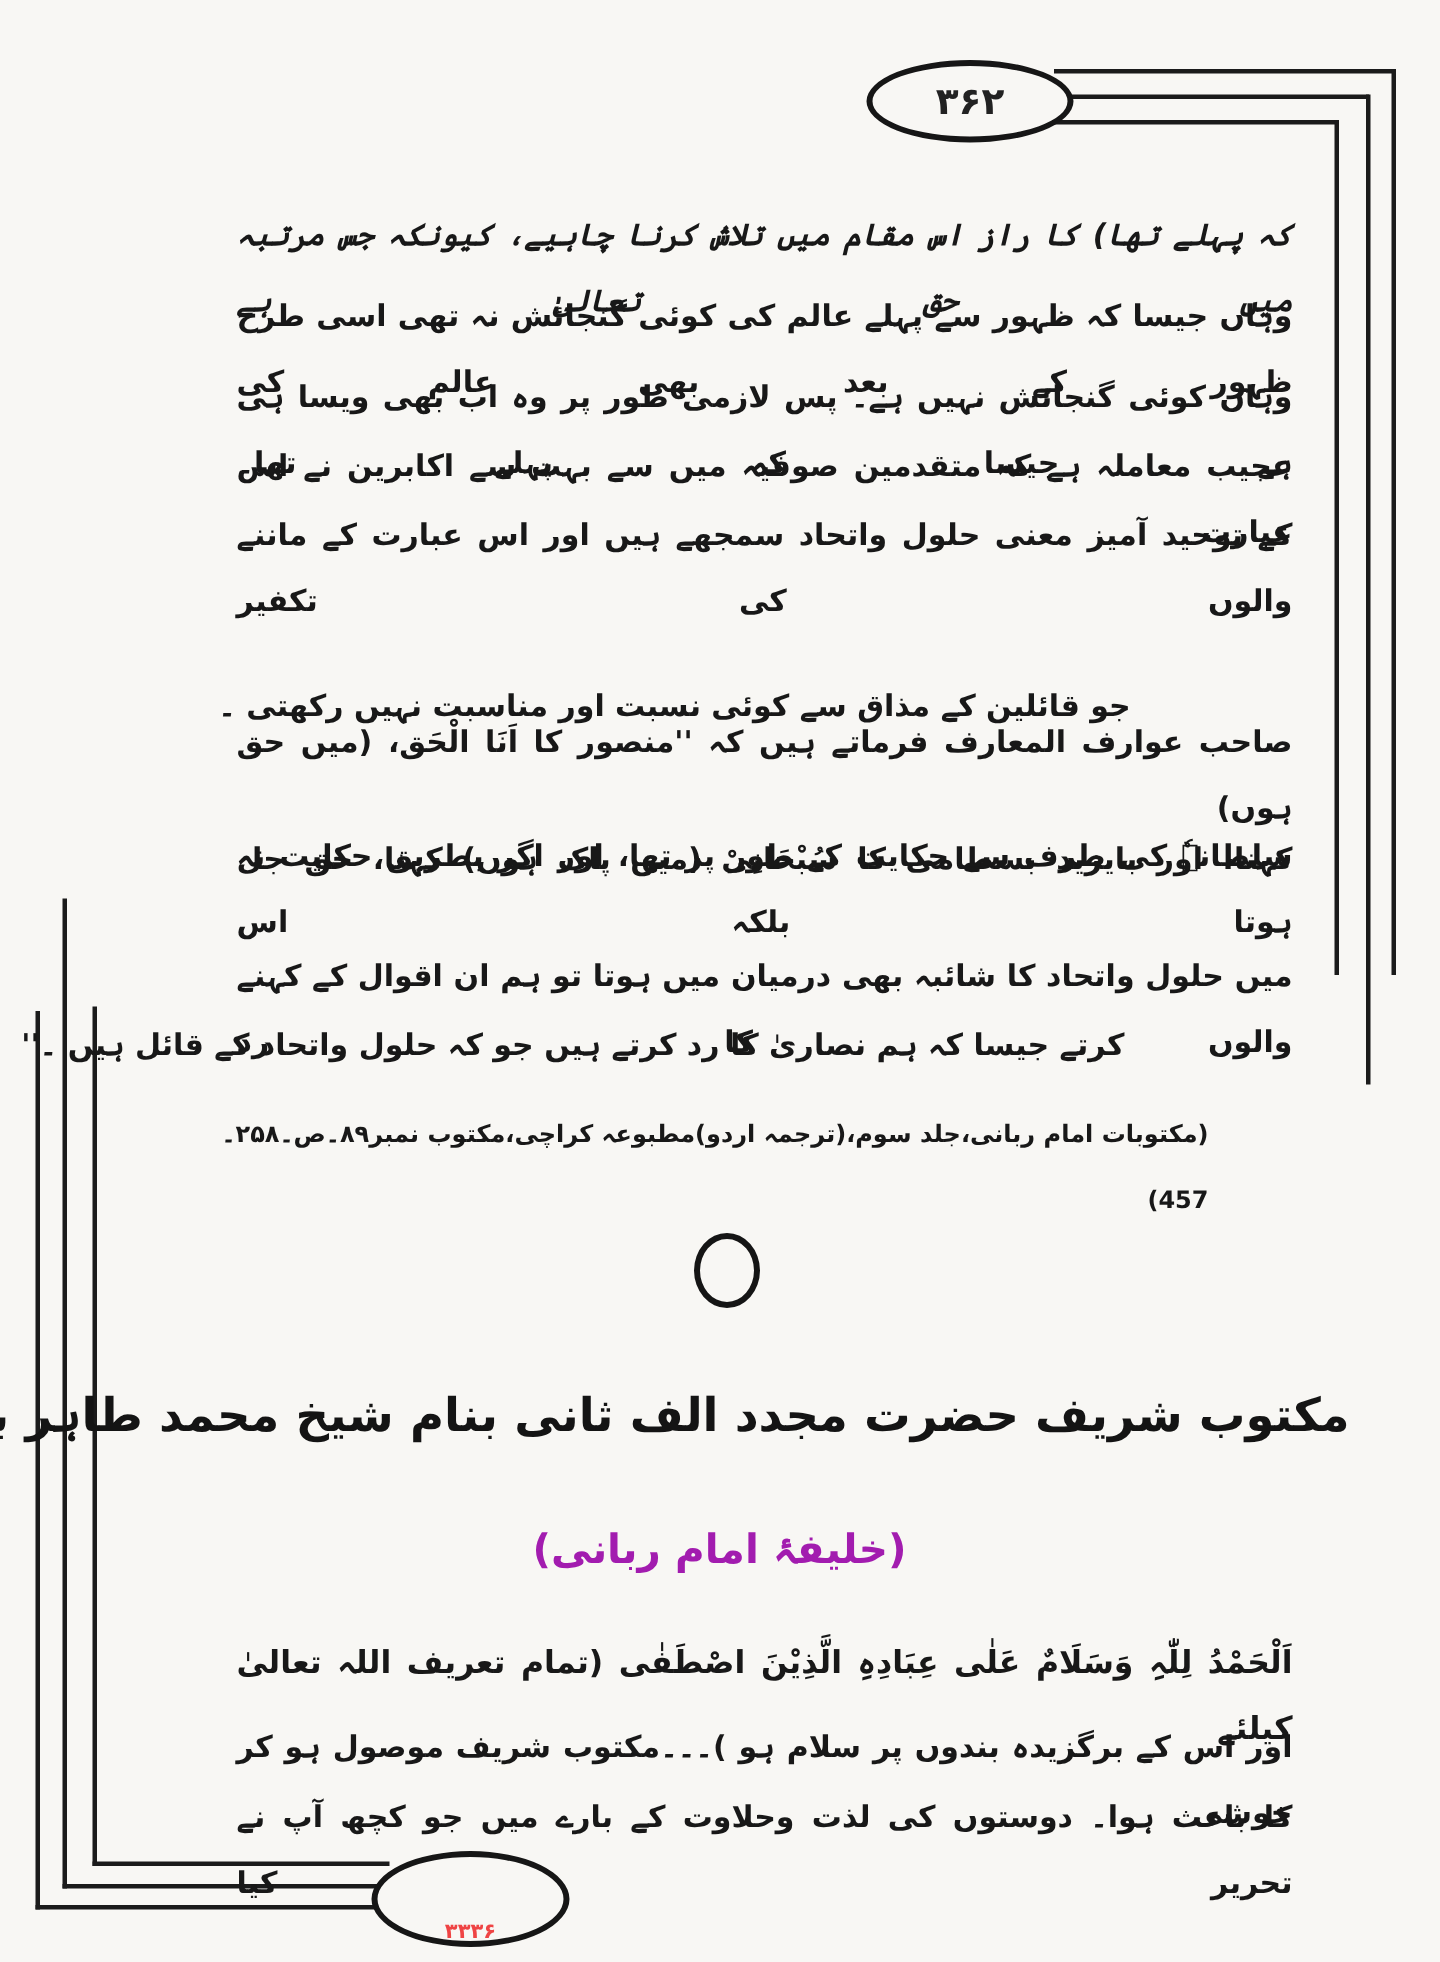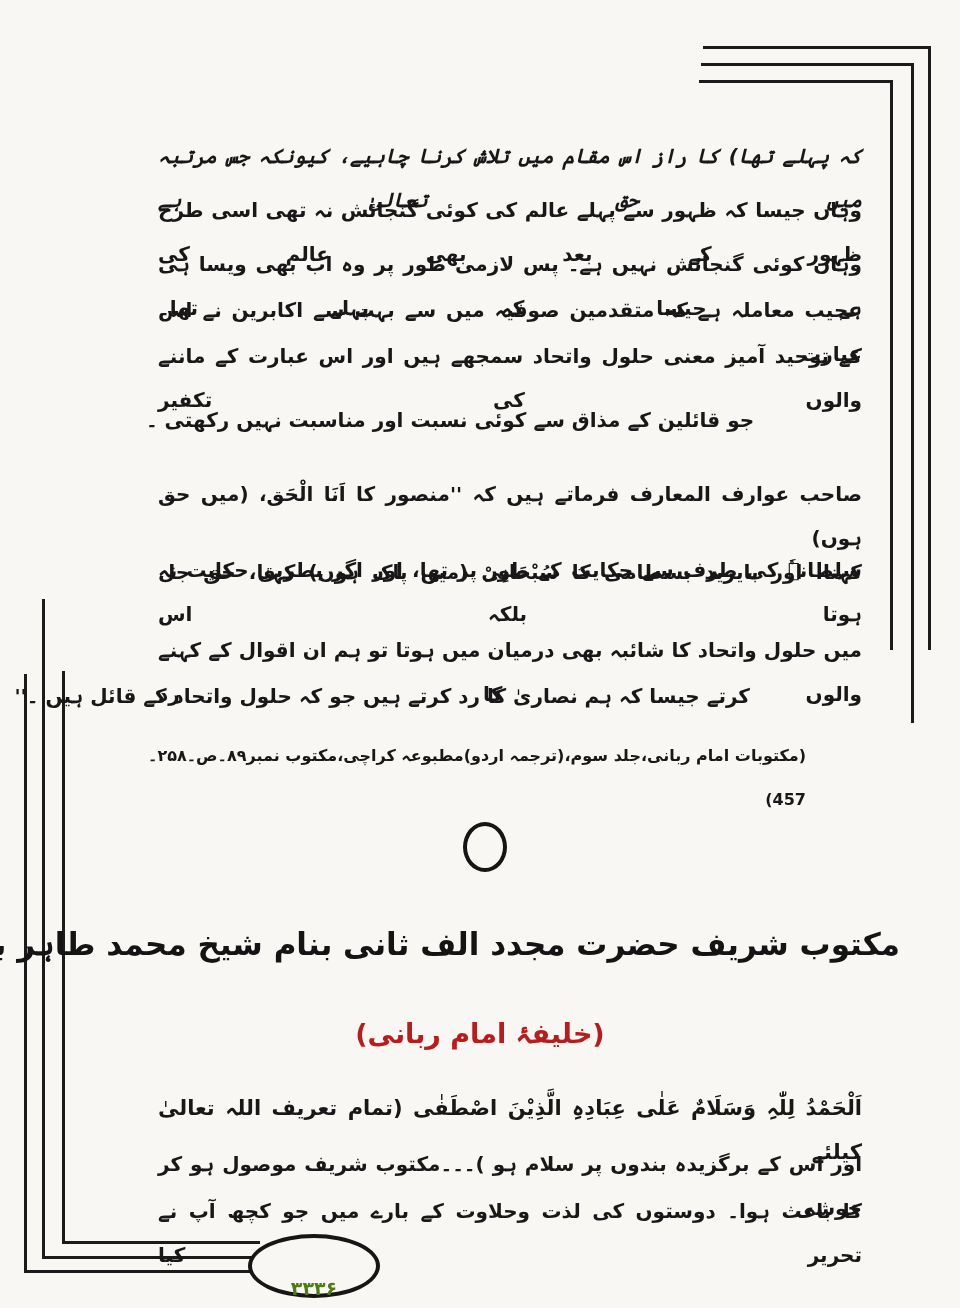--- a/index.html
+++ b/index.html
@@ -37,21 +37,21 @@
   .cent{text-align:center;white-space:nowrap;}
   .cite{font-size:16px;font-weight:bold;}
   .heading{
     position:absolute;left:60px;width:840px;height:64px;
     font-size:31px;line-height:64px;font-weight:bold;
     text-align:center;white-space:nowrap;color:#141414;
   }
   .subheading{
     position:absolute;left:60px;width:840px;height:56px;
     font-size:27px;line-height:56px;font-weight:bold;
-    text-align:center;white-space:nowrap;color:#b91c1c;
+    text-align:center;white-space:nowrap;color:#a21caf;
   }
   .arabic{font-size:21px;}
   
   .divider-circle{
     position:absolute;left:463px;top:822px;
     width:36px;height:42px;
     border:4px solid #151515;border-radius:50%;
     background:transparent;
   }
 </style>
@@ -60,39 +60,42 @@
 
 <div class="page">
 
   <div class="bl" style="left:703px;top:46px;width:227px;height:3px;"></div>
   <div class="bl" style="left:701px;top:63px;width:212px;height:3px;"></div>
   <div class="bl" style="left:699px;top:80px;width:193px;height:3px;"></div>
   <div class="bl" style="left:928px;top:46px;width:3px;height:604px;"></div>
   <div class="bl" style="left:911px;top:63px;width:3px;height:660px;"></div>
   <div class="bl" style="left:890px;top:80px;width:3px;height:570px;"></div>
 
+  <div class="oval" style="left:578px;top:40px;width:130px;height:47px;">
+    <span class="num" style="font-size:25px;">۳۶۲</span>
+  </div>
 
   <div class="bl" style="left:24px;top:674px;width:3px;height:599px;"></div>
   <div class="bl" style="left:42px;top:599px;width:3px;height:660px;"></div>
   <div class="bl" style="left:62px;top:671px;width:3px;height:573px;"></div>
   <div class="bl" style="left:24px;top:1270px;width:236px;height:3px;"></div>
   <div class="bl" style="left:42px;top:1256px;width:218px;height:3px;"></div>
   <div class="bl" style="left:62px;top:1241px;width:198px;height:3px;"></div>
 
   <div class="oval" style="left:248px;top:1234px;width:124px;height:56px;">
-    <span class="num" style="font-size:19px;letter-spacing:3px;color:#4d7c0f;margin-top:44px;">۳۳۳۶</span>
+    <span class="num" style="font-size:14px;letter-spacing:3px;color:#ef4444;margin-top:44px;">۳۳۳۶</span>
   </div>
 
   <div class="line just" style="top:134px;font-style:italic;">کہ پہلے تھا) کا راز اس مقام میں تلاش کرنا چاہیے، کیونکہ جس مرتبہ میں حق تعالیٰ ہے</div>
   <div class="line just" style="top:188px;">وہاں جیسا کہ ظہور سے پہلے عالم کی کوئی گنجائش نہ تھی اسی طرح ظہور کے بعد بھی عالم کی</div>
   <div class="line just" style="top:288px;">عجیب معاملہ ہے کہ متقدمین صوفیہ میں سے بہت سے اکابرین نے اس عبارت</div>
 
   <div class="line just" style="top:242px;">وہاں کوئی گنجائش نہیں ہے۔ پس لازمی طور پر وہ اب بھی ویسا ہی ہے جیسا کہ پہلے تھا۔</div>
   <div class="line just" style="top:334px;">کے توحید آمیز معنی حلول واتحاد سمجھے ہیں اور اس عبارت کے ماننے والوں کی تکفیر</div>
-  <div class="line cent" style="top:398px;left:100px;width:700px;">جو قائلین کے مذاق سے کوئی نسبت اور مناسبت نہیں رکھتی ۔</div>
+  <div class="line cent" style="top:448px;left:100px;width:700px;">جو قائلین کے مذاق سے کوئی نسبت اور مناسبت نہیں رکھتی ۔</div>
 
   <div class="line just" style="top:472px;">صاحب عوارف المعارف فرماتے ہیں کہ ''منصور کا اَنَا الْحَق، (میں حق ہوں)</div>
   <div class="line just" style="top:550px;">کہنا، اور بایزید بسطامی کا سُبْحَانِیْ (میں پاک ہوں) کہنا، حق جل</div>
   <div class="line just" style="top:548px;">سلطانہٗ کی طرف سے حکایت کے طور پر تھا، اور اگر بطریق حکایت نہ ہوتا بلکہ اس</div>
   <div class="line just" style="top:628px;">میں حلول واتحاد کا شائبہ بھی درمیان میں ہوتا تو ہم ان اقوال کے کہنے والوں کا رد</div>
   <div class="line cent" style="top:674px;left:50px;width:700px;">کرتے جیسا کہ ہم نصاریٰ کا رد کرتے ہیں جو کہ حلول واتحاد کے قائل ہیں ۔''</div>
 
   <div class="line just cite" style="top:734px;left:148px;width:658px;">(مکتوبات امام ربانی،جلد سوم،(ترجمہ اردو)مطبوعہ کراچی،مکتوب نمبر۸۹۔ص۔۲۵۸۔457)</div>
 
   <div class="divider-circle"></div>

